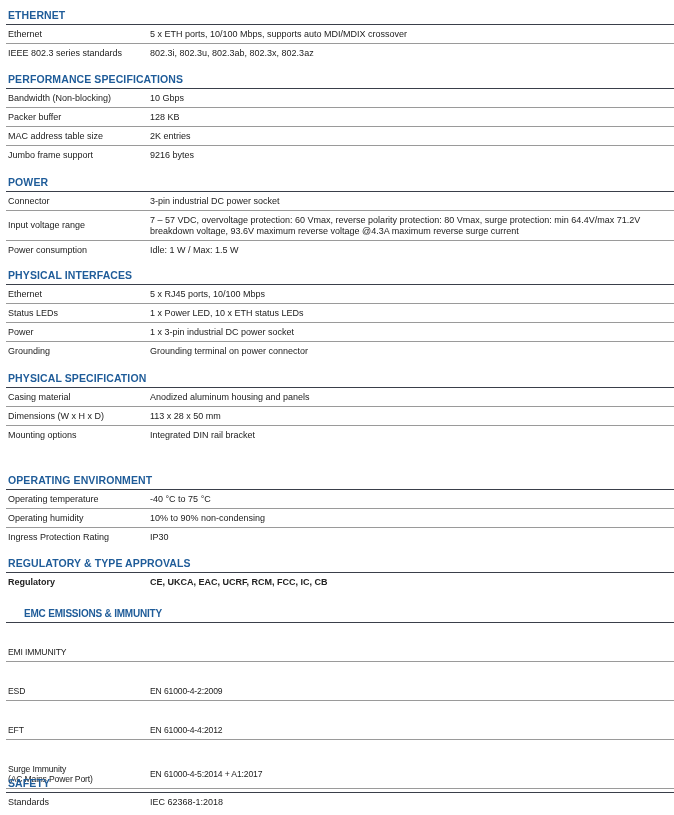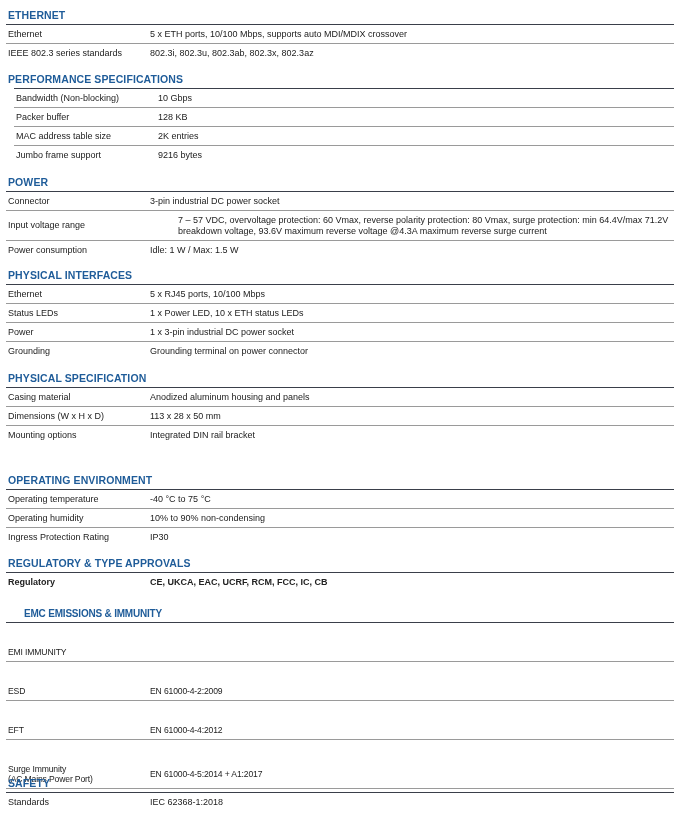--- a/index.html
+++ b/index.html
@@ -22,21 +22,21 @@
   .row {
     position: relative; display: flex; align-items: center;
     border-bottom: 1px solid #9a9a9a;
     font-size: 9px; line-height: 10.5px;
   }
   .row:last-child { border-bottom: none; }
   .row .label { width: 142px; padding-left: 2px; flex: none; }
   .row .value { flex: 1; white-space: pre-line; }
   .row.h19 { height: 18px; }
   .row.h27 { height: 28px; }
-  .row.h30 { height: 29px; gap: 28px; }
+  .row.h30 { height: 29px; }
   .condensed .row { font-size: 8.6px; letter-spacing: -0.15px; margin-top: 20px; }
 </style>
 </head>
 <body>
 
 <div class="doc">
 
   <div class="section" style="top:9px;">
     <div class="section-title">ETHERNET</div>
     <div class="rows" style="top:15px;">
@@ -46,21 +46,21 @@
       </div>
       <div class="row h19">
         <span class="label">IEEE 802.3 series standards</span>
         <span class="value">802.3i, 802.3u, 802.3ab, 802.3x, 802.3az</span>
       </div>
     </div>
   </div>
 
   <div class="section" style="top:73px;">
     <div class="section-title">PERFORMANCE SPECIFICATIONS</div>
-    <div class="rows" style="top:15px;margin-left:8px;">
+    <div class="rows" style="top:15px;">
       <div class="row h19">
         <span class="label">Bandwidth (Non-blocking)</span>
         <span class="value">10 Gbps</span>
       </div>
       <div class="row h19">
         <span class="label">Packer buffer</span>
         <span class="value">128 KB</span>
       </div>
       <div class="row h19">
         <span class="label">MAC address table size</span>

